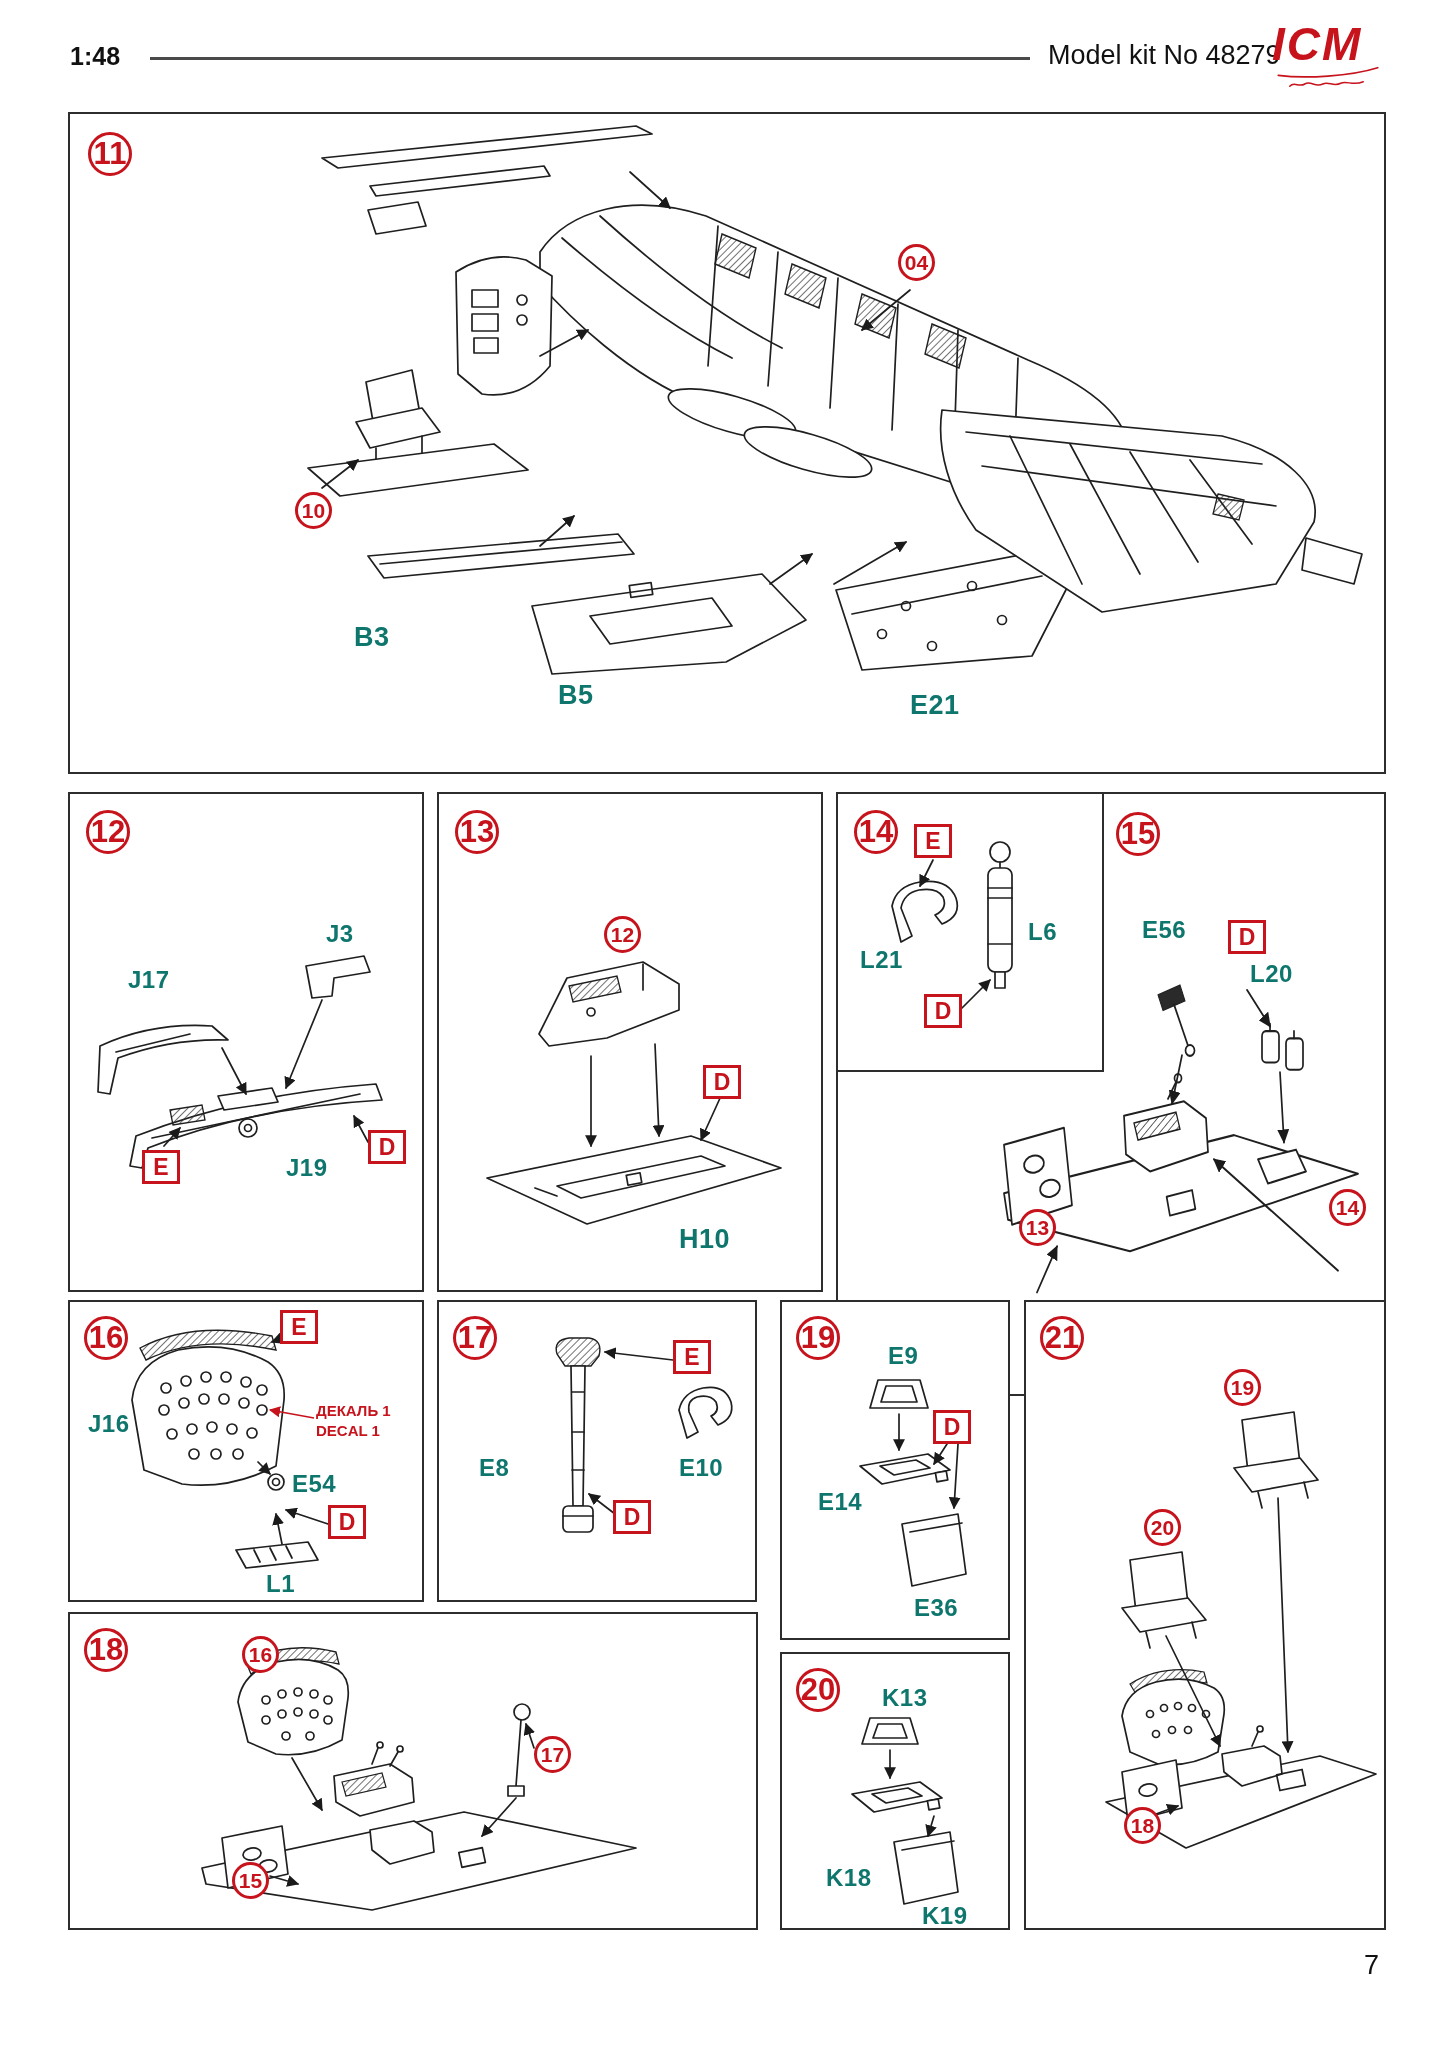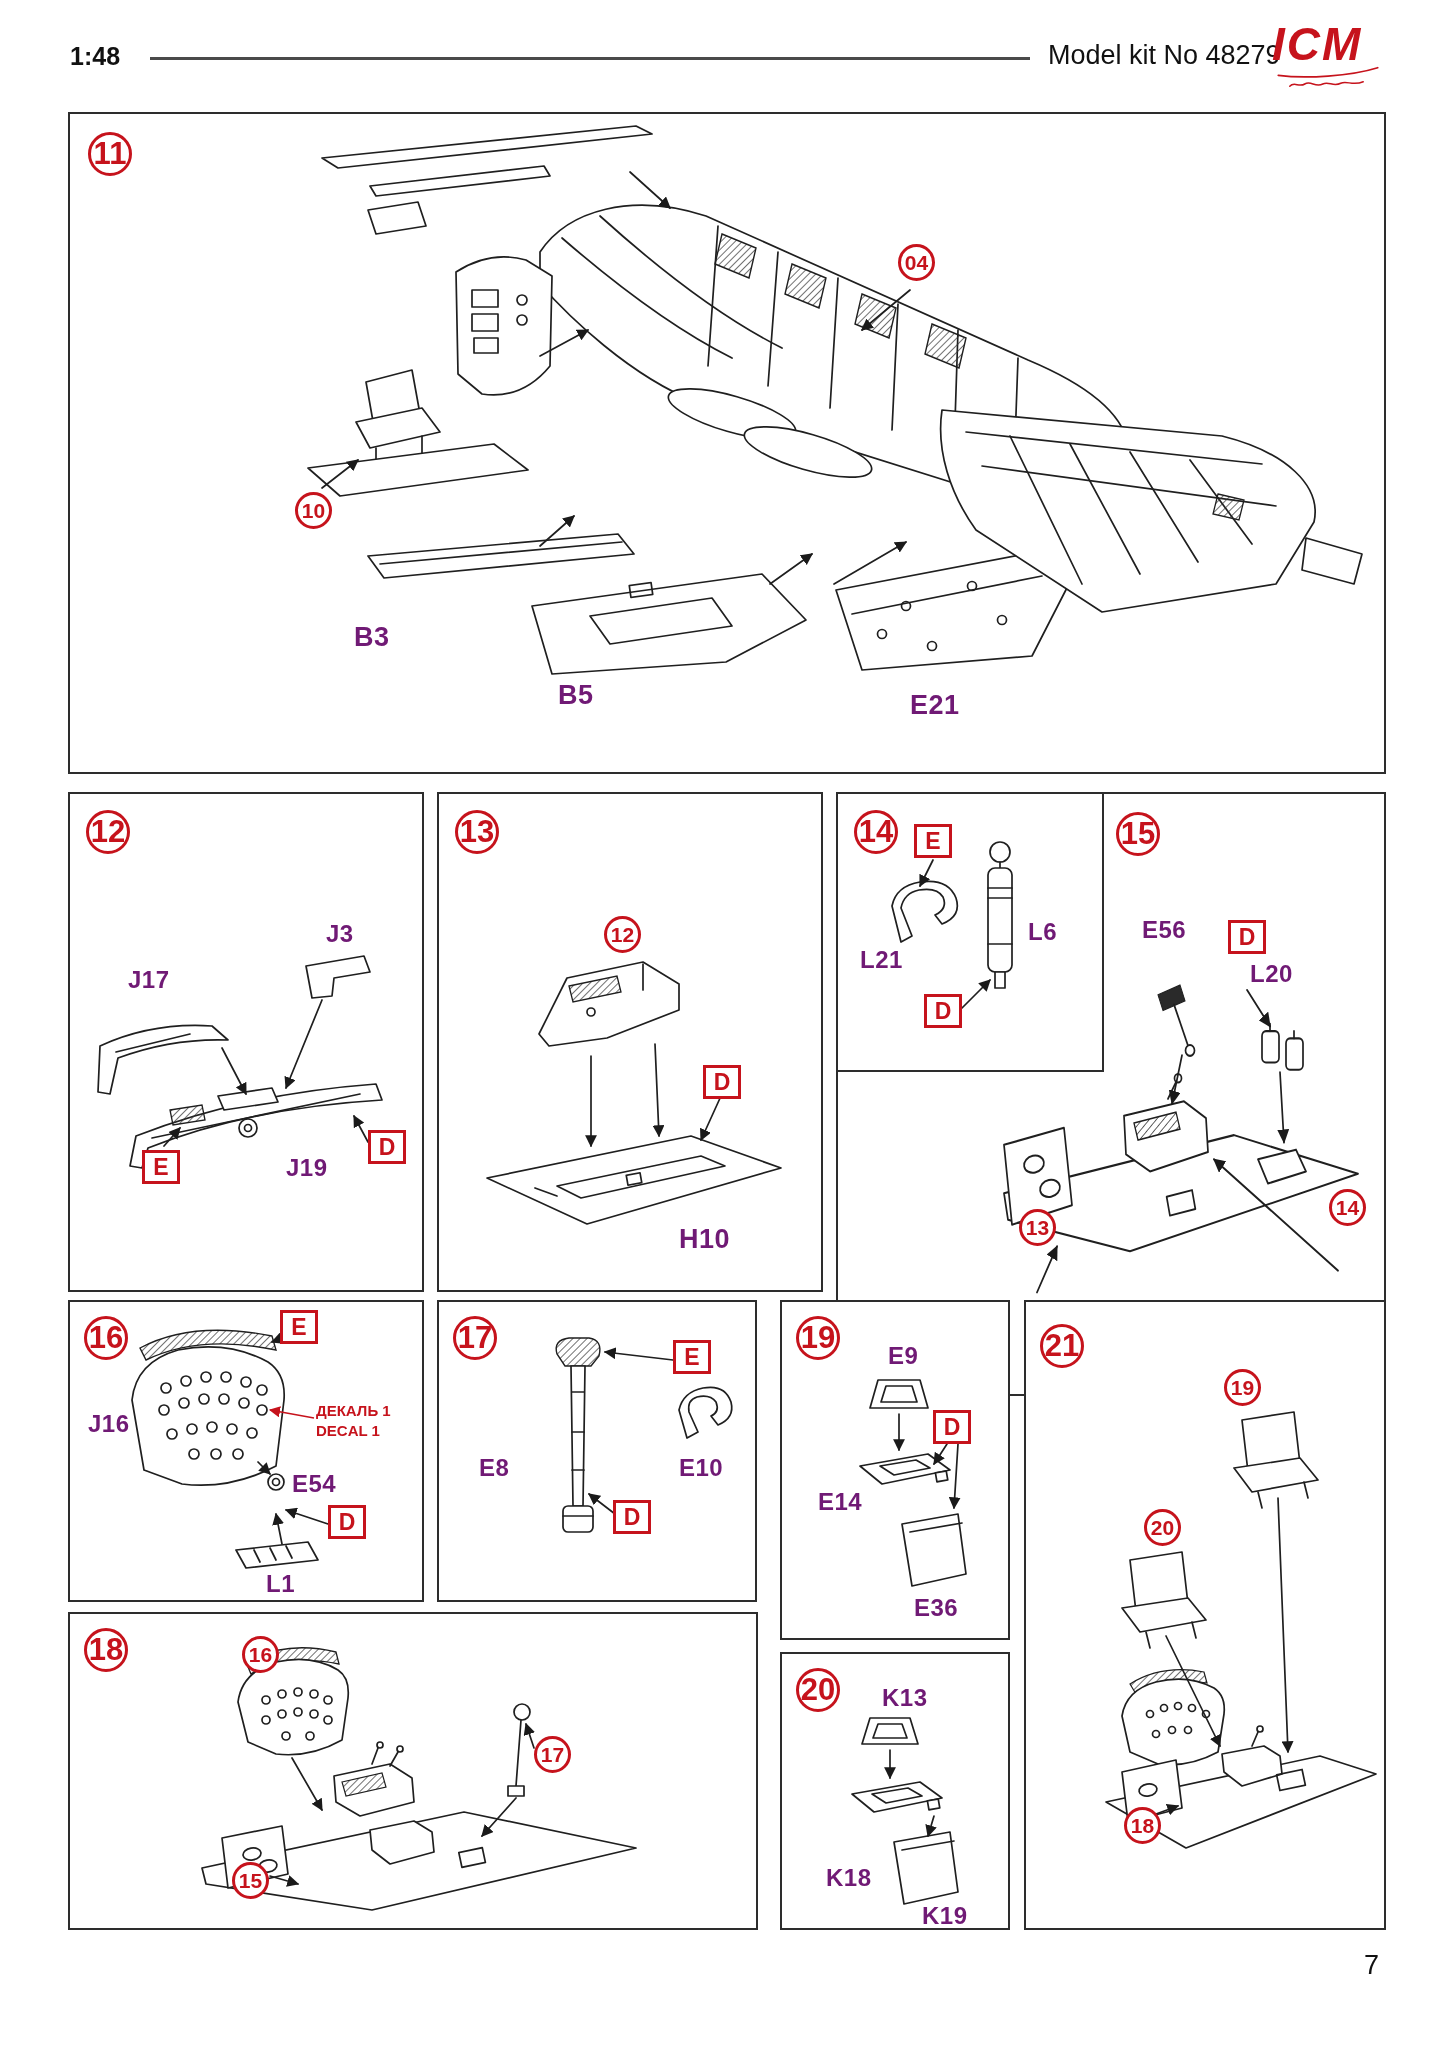--- a/index.html
+++ b/index.html
@@ -21,21 +21,21 @@
   .art { position: absolute; left: 0; top: 0; width: 100%; height: 100%; }
   .art .ln { fill: none; stroke: var(--ink); stroke-width: 1.7; stroke-linejoin: round; stroke-linecap: round; }
   .art .fw { fill: #fff; stroke: var(--ink); stroke-width: 1.7; stroke-linejoin: round; }
   .art .fd { fill: #2a2a2a; stroke: var(--ink); stroke-width: 1; }
   .art .redln { fill: none; stroke: var(--red); stroke-width: 1.6; }
 
   .badge { position: absolute; border-radius: 50%; border: 3.5px solid var(--red); color: var(--red); font-weight: bold; display: flex; align-items: center; justify-content: center; background: #fff; z-index: 5; }
   .badge.step { width: 44px; height: 44px; font-size: 31px; }
   .badge.ref  { width: 37px; height: 37px; font-size: 21px; border-width: 3px; }
   .callout { position: absolute; width: 38px; height: 34px; border: 3px solid var(--red); color: var(--red); font-weight: bold; font-size: 23px; display: flex; align-items: center; justify-content: center; background: #fff; z-index: 5; }
-  .plabel { position: absolute; font-weight: bold; color: #701a75; font-size: 24px; letter-spacing: 0.5px; z-index: 4; white-space: nowrap; }
+  .plabel { position: absolute; font-weight: bold; color: #0f766e; font-size: 24px; letter-spacing: 0.5px; z-index: 4; white-space: nowrap; }
   .plabel.big { font-size: 27px; }
   .decal { position: absolute; color: var(--red); font-weight: bold; font-size: 15px; z-index: 4; white-space: nowrap; }
 
   .inset { position: absolute; left: -2px; top: -2px; width: 268px; height: 280px; border: 2px solid #2d2d2d; background: #fff; z-index: 3; }
 
   
   .website { position: absolute; left: 0; top: 1950px; width: 100%; text-align: center; color: var(--red); font-weight: bold; font-size: 29px; }
   .pagenum { position: absolute; left: 1364px; top: 1950px; font-size: 27px; color: #111; }
 </style>
 </head>
@@ -481,21 +481,21 @@
         <rect class="ln" x="252" y="470" width="26" height="16" transform="rotate(-12 265 478)"></rect>
         <line class="ln" x1="226" y1="444" x2="232" y2="430"></line>
           <circle class="ln" cx="234" cy="427" r="3"></circle>
       </g>
       <g>
         <line class="ln" x1="252" y1="196" x2="262" y2="450" marker-end="url(#a21)"></line>
         <line class="ln" x1="140" y1="334" x2="194" y2="444" marker-end="url(#a21)"></line>
         <line class="ln" x1="130" y1="512" x2="152" y2="504" marker-end="url(#a21)"></line>
       </g>
     </svg>
-    <div class="badge step" style="left:14px; top:14px;margin-top:8px;">21</div>
+    <div class="badge step" style="left:14px; top:14px;">21</div>
     <div class="badge ref" style="left:198px; top:67px;">19</div>
     <div class="badge ref" style="left:118px; top:207px;">20</div>
     <div class="badge ref" style="left:98px; top:505px;">18</div>
   </section>
 
   <section class="panel" style="left:68px; top:1612px; width:690px; height:318px;">
     <svg class="art" viewBox="0 0 686 314" preserveAspectRatio="none">
       <defs>
         <marker id="a18" viewBox="0 0 10 10" refX="9" refY="5" markerWidth="7" markerHeight="7" orient="auto-start-reverse">
             <path d="M0,0 L10,5 L0,10 Z" fill="#1a1a1a"></path>

